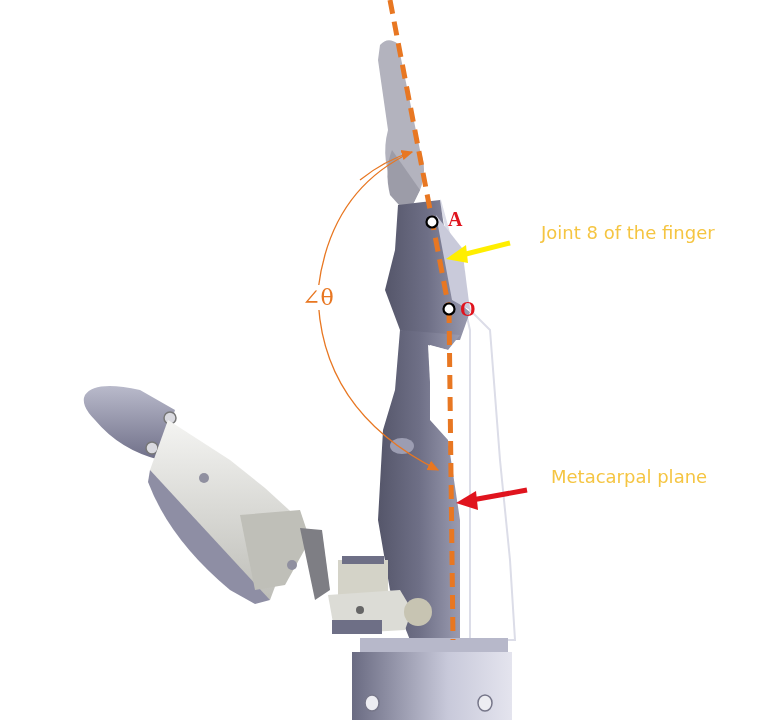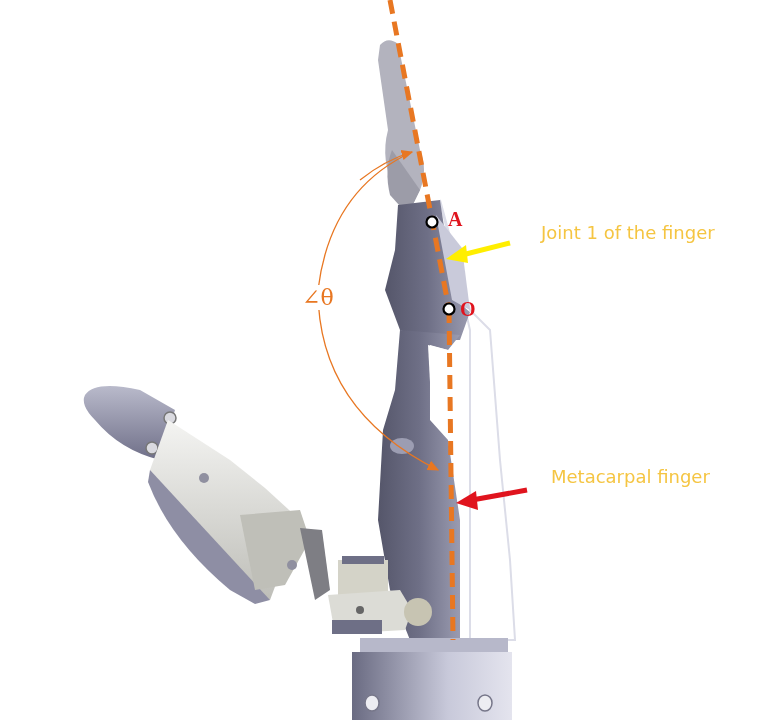--- a/index.html
+++ b/index.html
@@ -122,15 +122,15 @@
 
     <g>
       <line x1="527" y1="490" x2="472" y2="500" stroke="#E0141E" stroke-width="5"></line>
       <path d="M456,503 L476,491 L478,510 Z" fill="#E0141E"></path>
     </g>
   </svg>
 
   <span class="label-point" style="left:448px; top:208px;">A</span>
   <span class="label-point" style="left:460px; top:298px;">O</span>
   <span class="label-theta" style="left:300px; top:285px; background:#ffffff; padding:0 2px;">∠θ</span>
-  <span class="label-yellow" style="left:541px; top:222px;">Joint 1 of the finger</span>
-  <span class="label-yellow" style="left:551px; top:466px;">Metacarpal finger</span>
+  <span class="label-yellow" style="left:541px; top:222px;">Joint 8 of the finger</span>
+  <span class="label-yellow" style="left:551px; top:466px;">Metacarpal plane</span>
 </div>
 
 </body></html>

